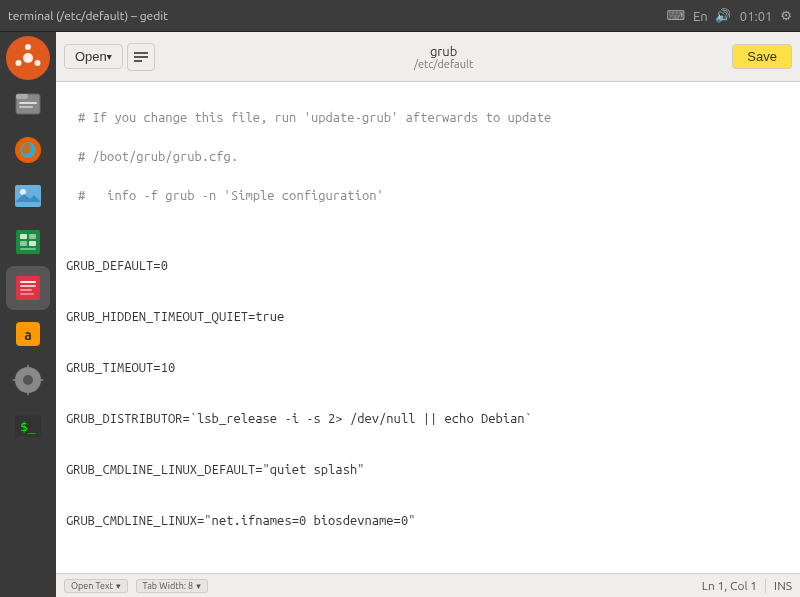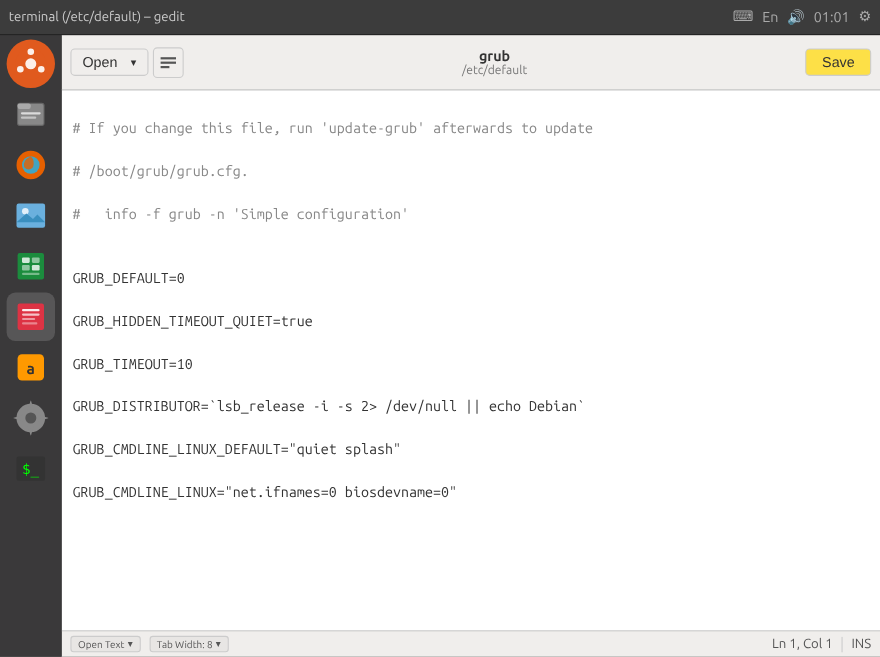--- a/index.html
+++ b/index.html
@@ -66,41 +66,41 @@
       gap: 4px;
       border-bottom: 1px solid #ccc;
     }
     .toolbar-btn {
       background: #f0eeec;
       border: 1px solid #ccc;
       border-radius: 4px;
       padding: 4px 10px;
       font-size: 13px;
       cursor: pointer;
-      display: flex; align-items: center; gap: 12px;
+      display: flex; align-items: center; gap: 0;
       color: #333;
     }
     .toolbar-btn-icon {
       width: 28px; height: 28px;
       border: 1px solid #ccc;
       border-radius: 4px;
       background: #f0eeec;
       display: flex; align-items: center; justify-content: center;
       cursor: pointer;
       font-size: 14px;
       color: #555;
     }
     .tab-area {
       flex: 1;
       display: flex;
       flex-direction: column;
       align-items: center;
       justify-content: center;
     }
-    .tab-title { font-size: 13px; color: #333; font-weight: 700; }
+    .tab-title { font-size: 13px; color: #333; font-weight: 400; }
     .tab-subtitle { font-size: 11px; color: #777; }
     .save-btn {
       background: #fde047;
       border: 1px solid #ccc;
       border-radius: 4px;
       padding: 4px 14px;
       font-size: 13px;
       cursor: pointer;
       color: #333;
     }
@@ -112,22 +112,22 @@
       overflow: hidden;
       position: relative;
       font-family: 'Ubuntu Mono', 'DejaVu Sans Mono', 'Courier New', monospace;
       font-size: 13px;
       line-height: 1.5;
       padding: 6px 10px;
       color: #333;
       white-space: pre;
     }
     .editor-line { display: block; }
-    .comment { color: #888; }
-    .key { color: #333; }
+    .comment { color: #888; margin-left: 12px; }
+    .key { color: #333; margin-top: 12px; }
 
     
     .statusbar {
       background: #f0eeec;
       height: 24px;
       display: flex;
       align-items: center;
       padding: 0 8px;
       gap: 8px;
       border-top: 1px solid #ccc;

